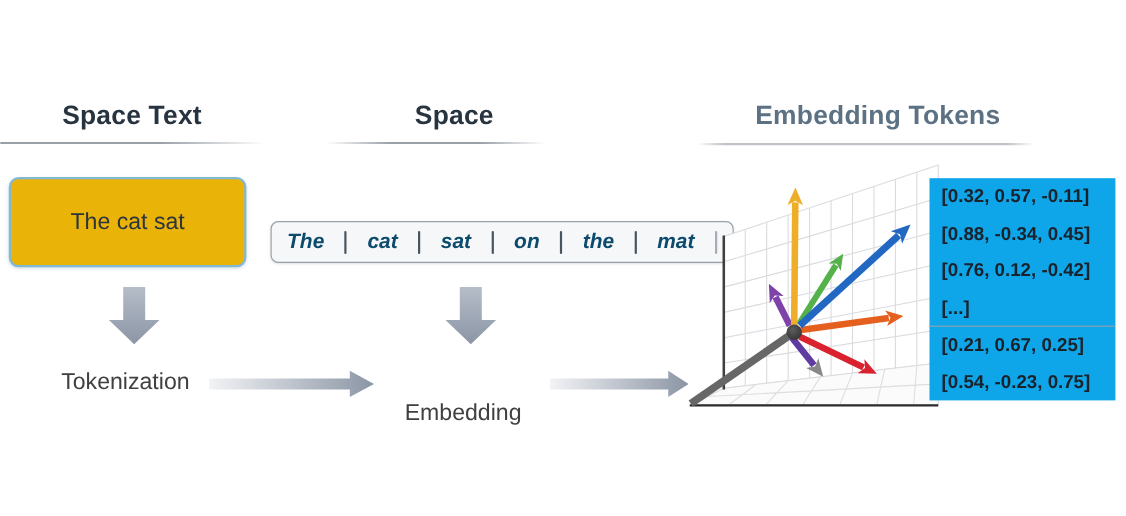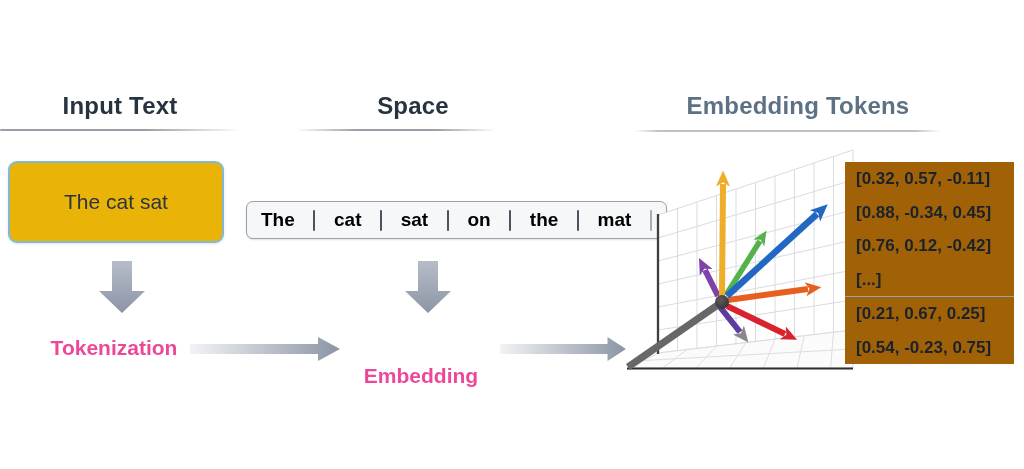--- a/index.html
+++ b/index.html
@@ -32,59 +32,59 @@
     display:flex; flex-direction:column; justify-content:center; align-items:center;
     font-size:21px; color:#2b343f; line-height:28px;
   }
 
   
   .tokens-box {
     position:absolute; left:246px; top:201px; width:391px; height:36px;
     border:1.5px solid #9aa1a8; border-radius:7px; background:#f5f7f8;
     box-shadow:0 1px 2px rgba(120,130,145,0.25);
     display:flex; align-items:center; justify-content:space-between;
-    padding:0 14px; font-size:19px; font-weight:bold; color:#000000;
+    padding:0 14px; font-size:19px; font-weight:bold; color:#0c4a6e;font-style:italic;
   }
   .tok-sep { width:2px; height:21px; background:#49545f; border-radius:1px; }
   .tok-sep.last { background:#a6adb5; }
 
   
   .down-arrow { position:absolute; width:48px; height:52px; }
   #down-arrow-1 { left:98px;  top:261px; }
   #down-arrow-2 { left:404px; top:261px; }
   .step-label {
     position:absolute; top:336px; width:200px; text-align:center;
-    font-size:21px; font-weight:bold; color:#ec4899;
+    font-size:21px; font-weight:normal; color:#404040;
   }
   #label-tokenization { left:14px; }
   #label-embedding    { left:321px;margin-top:28px; }
   .flow-arrow { position:absolute; top:336px; height:26px; }
   #flow-arrow-1 { left:190px; width:150px; }
   #flow-arrow-2 { left:500px; width:126px; }
 
   
   #scene3d { position:absolute; left:613px; top:140px; width:250px; height:245px; z-index:1; }
 
   
   .vec-panel {
     position:absolute; left:845px; top:162px; width:169px; z-index:2;
-    background:#a16207;
+    background:#0ea5e9;
   }
   .vec-row {
     height:33.5px; line-height:33.5px; padding-left:11px;
     font-size:17px; font-weight:bold; color:#1a222c; white-space:nowrap;
   }
   .vec-divider { border-top:1.5px solid #99a1a9; height:0; }
 </style>
 </head>
 <body>
 
 <div class="stage">
 
-  <div class="col-title" id="title-input">Input Text</div>
+  <div class="col-title" id="title-input">Space Text</div>
   <div class="col-title" id="title-tokens">Space</div>
   <div class="col-title muted" id="title-embed">Embedding Tokens</div>
   <div class="rule" id="rule-input"></div>
   <div class="rule" id="rule-tokens"></div>
   <div class="rule" id="rule-embed"></div>
 
   <div class="input-box">
     <span>The cat sat</span>
   </div>
 

